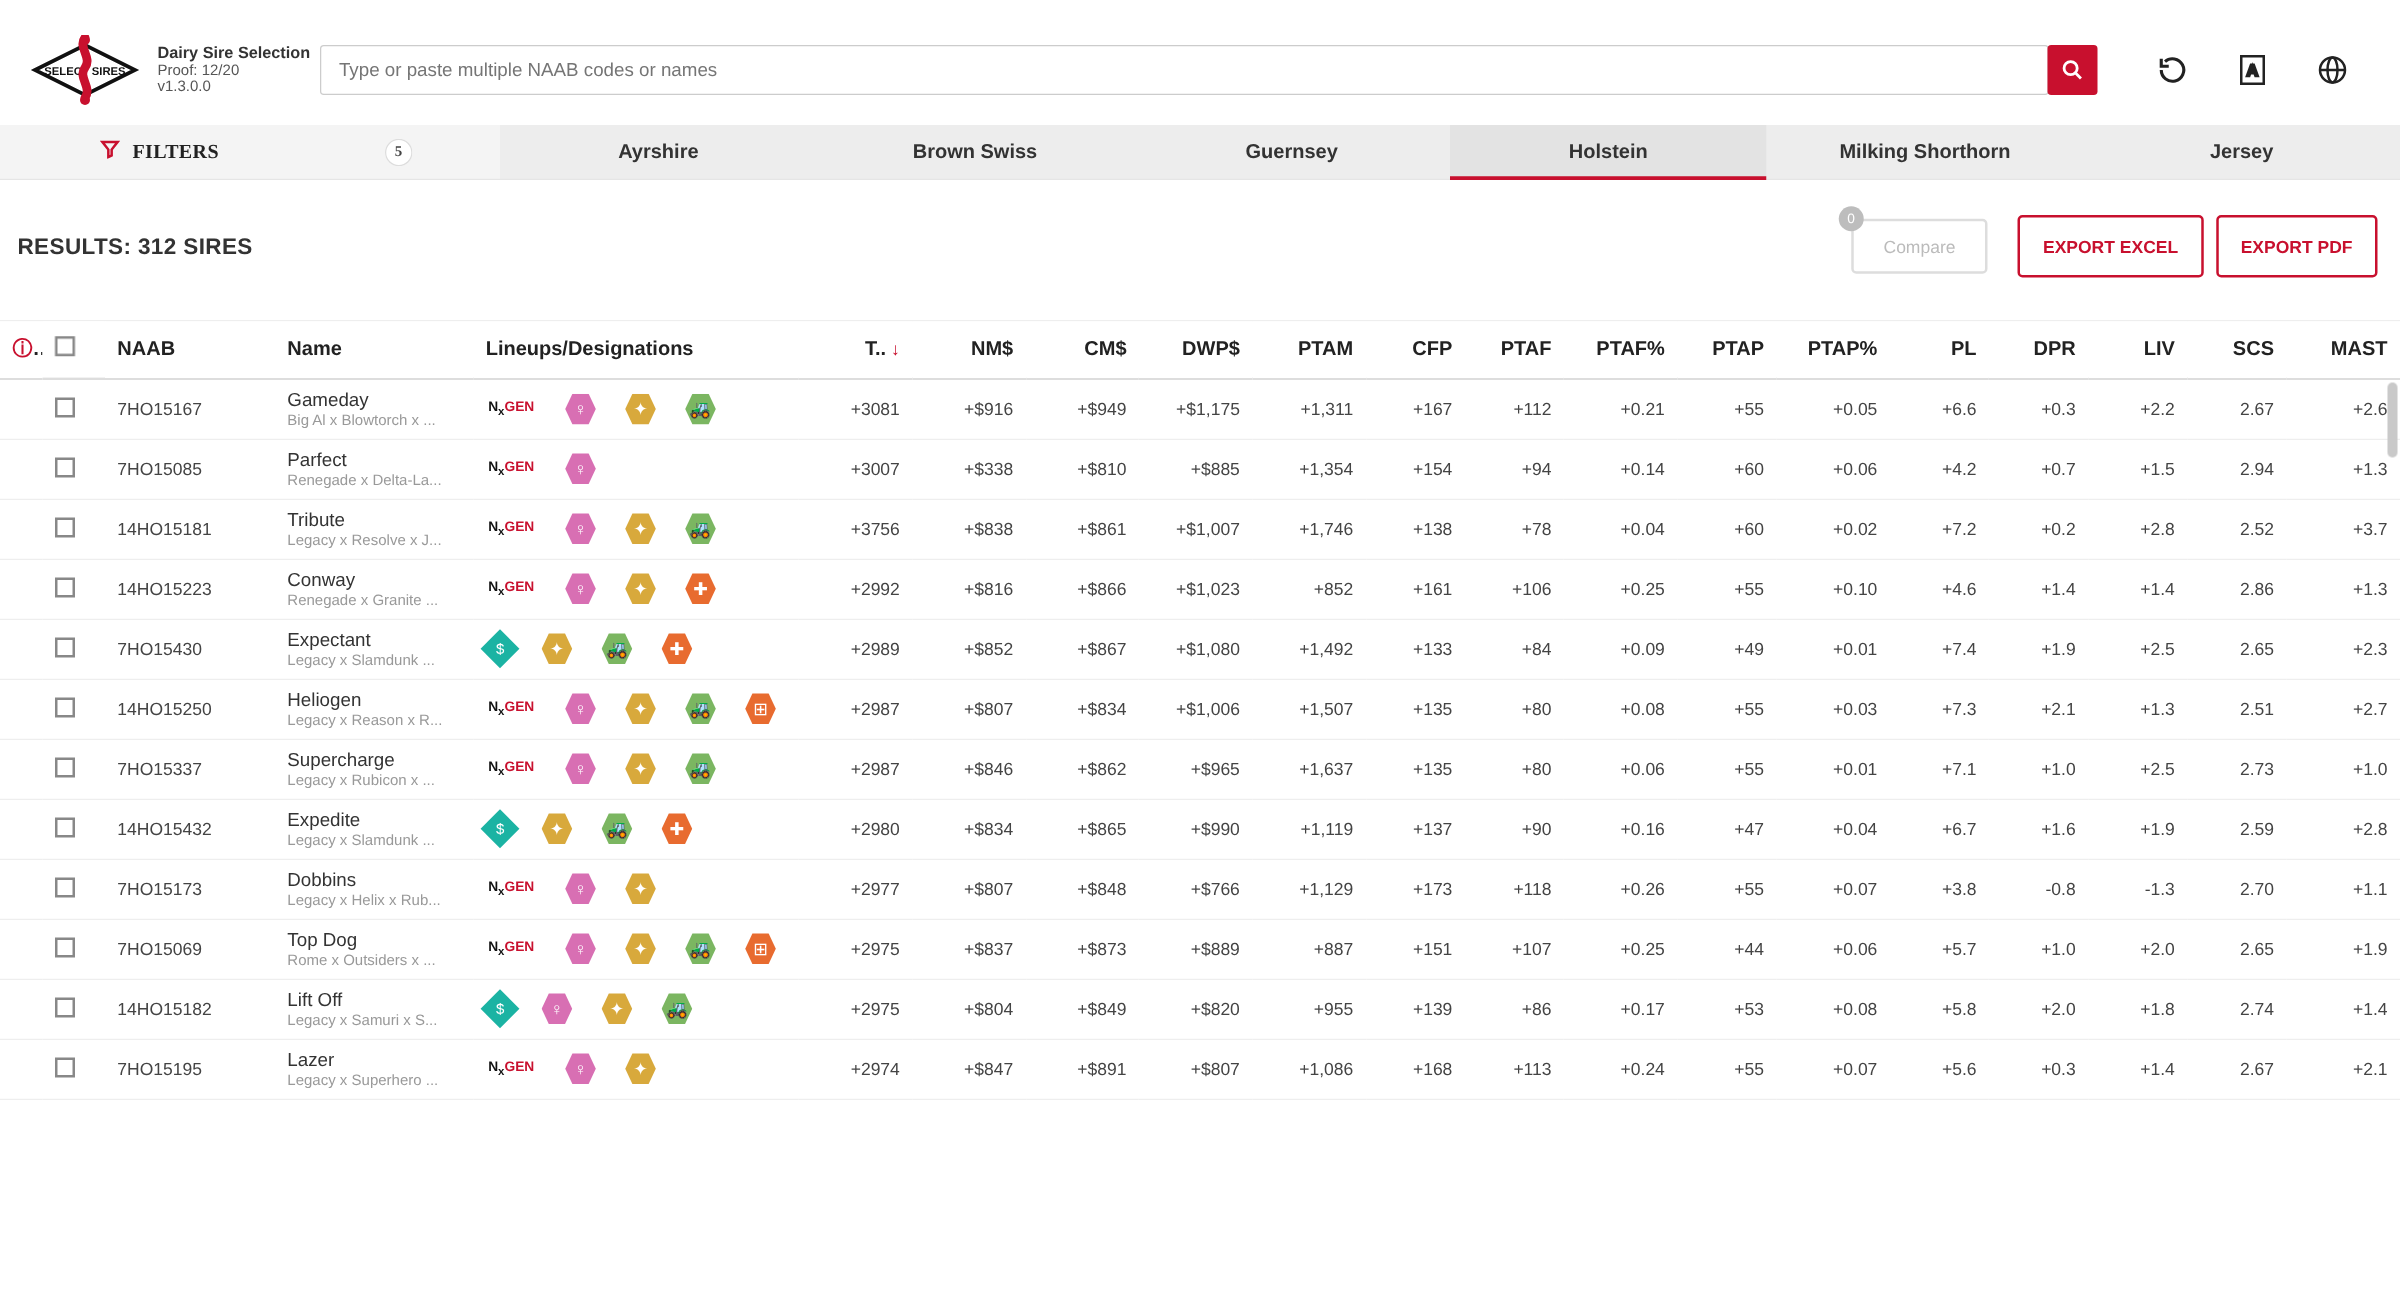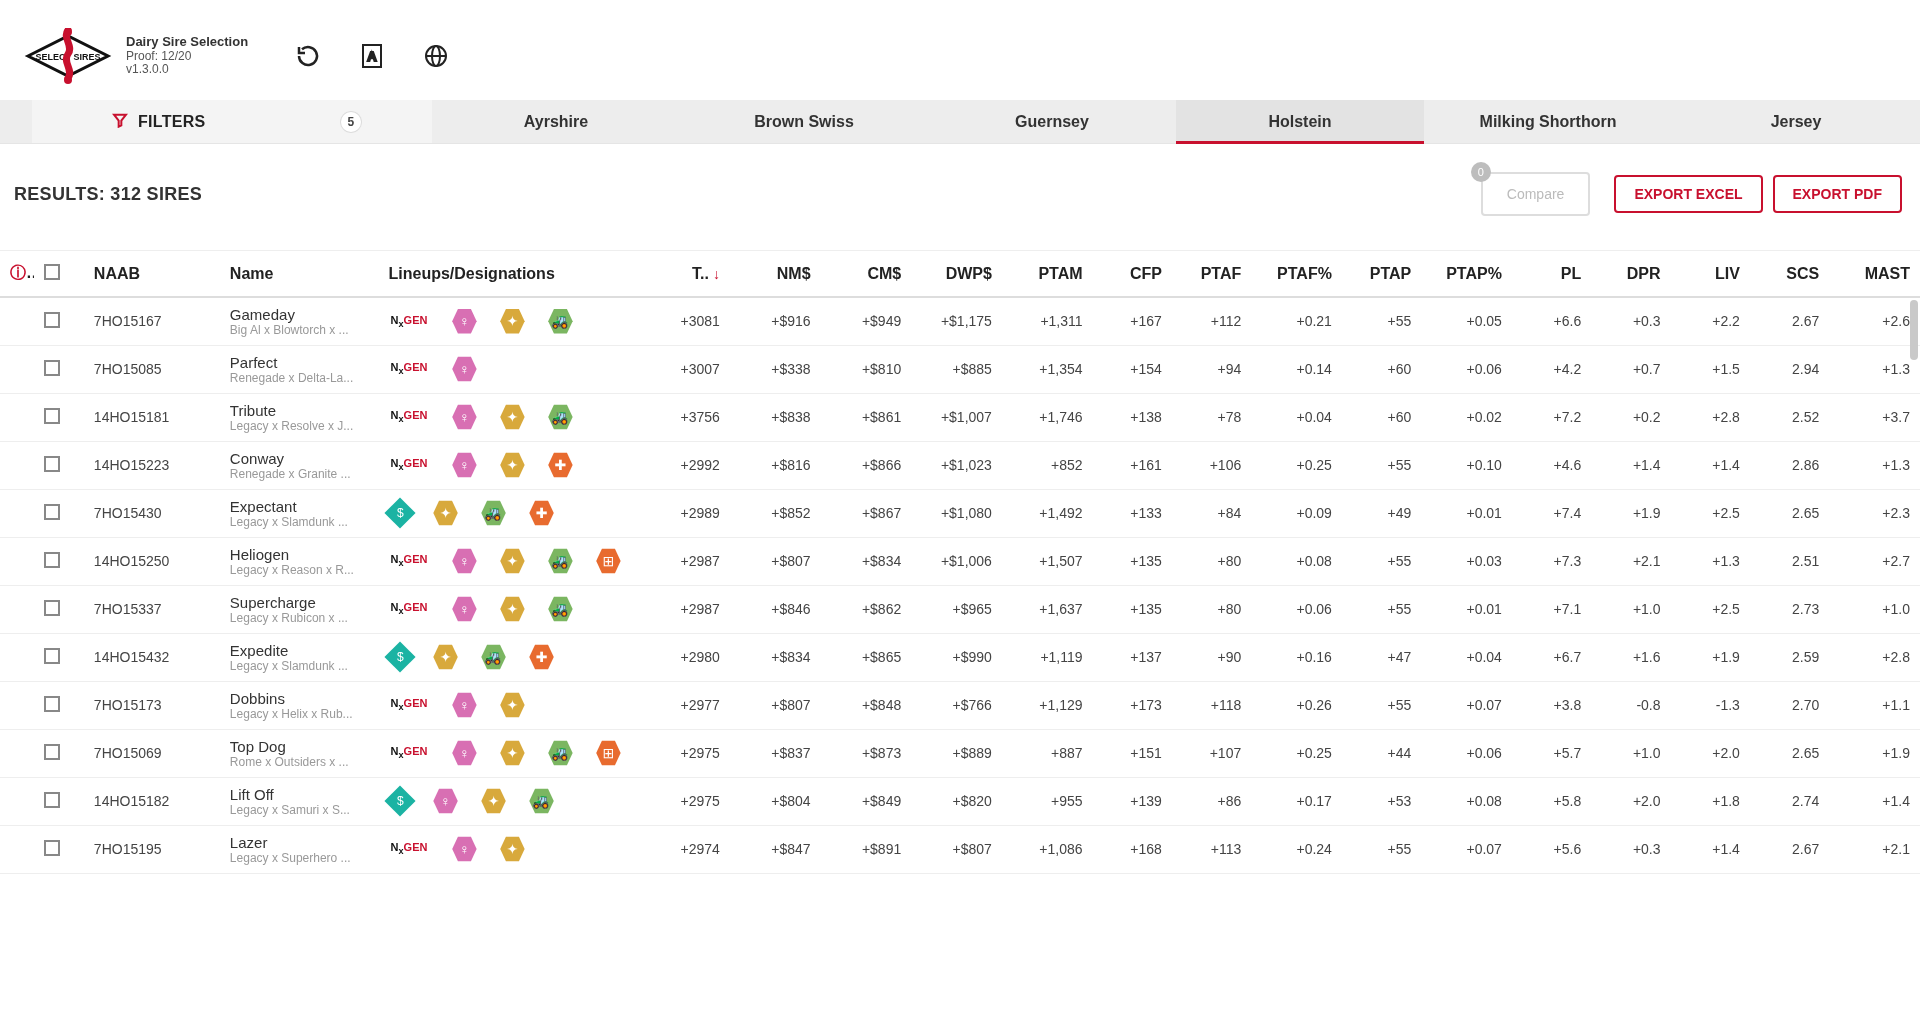--- a/index.html
+++ b/index.html
@@ -13,36 +13,36 @@
   .app-title-block { line-height:1.15; font-size:12px; color:#555; }
   .app-title-block .app-name { font-weight:700; color:#333; font-size:13px;}
   .search-wrap { flex:1; display:flex; }
   .search-input { flex:1; height:40px; border:1px solid #ccc; border-radius:3px; padding:0 14px; font-size:15px; color:#555; }
   .search-btn  { width:40px; height:40px; background:#c8102e; border:none; border-radius:3px; display:flex;align-items:center;justify-content:center; margin-left:-1px; cursor:pointer;}
   .header-icons { display:flex; gap:40px; margin-left:40px; margin-right:24px; align-items:center; }
   .header-icons .hicon { width:24px; height:24px; display:flex;align-items:center;justify-content:center; cursor:pointer; color:#222;}
 
   
   .tabbar { display:flex; height:44px; background:#ededed; border-bottom:1px solid #e5e5e5; }
-  .filters-cell { width:400px; display:flex; align-items:center; padding-left:80px; font-family: Liberation Sans, sans-serif; font-weight:700; letter-spacing:.3px; font-size:16px; color:#222; gap:10px; background:#f4f4f4; position:relative;margin-left:32px;}
+  .filters-cell { width:400px; display:flex; align-items:center; padding-left:80px; font-family: Liberation Serif, serif; font-weight:700; letter-spacing:.3px; font-size:16px; color:#222; gap:10px; background:#f4f4f4; position:relative;}
   .filters-cell .filter-icon { color:#c8102e; }
   .filters-cell .badge { position:absolute; right:70px; background:#fff; border-radius:50%; width:22px;height:22px; font-size:12px; display:flex;align-items:center;justify-content:center; color:#444; box-shadow:0 0 0 1px #ddd inset;}
   .tabs { flex:1; display:flex; }
   .tab { flex:1; display:flex; align-items:center; justify-content:center; font-family:'Arial Narrow', Arial; font-weight:700; font-size:16px; color:#333; cursor:pointer; position:relative;}
   .tab.active { background:#e3e3e3; }
   .tab.active::after { content:""; position:absolute; left:0;right:0;bottom:-1px; height:3px; background:#c8102e;}
 
   
   .results-bar { display:flex; align-items:center; padding:28px 18px 20px 14px; }
   .results-bar .results-title { font-family:'Arial Narrow', Arial; font-weight:700; font-size:18px; letter-spacing:.3px; }
   .results-bar .spacer { flex:1;}
   .compare-wrap { position:relative; margin-right:14px;}
   .compare-btn { height:44px; border:2px solid #ddd; color:#bbb; background:#fff; padding:0 24px; font-size:14px; border-radius:4px; cursor:default;}
   .compare-wrap .count-badge{ position:absolute; top:-10px; left:-10px; background:#bdbdbd; color:#fff; width:20px;height:20px;border-radius:50%; font-size:11px; display:flex;align-items:center;justify-content:center;}
-  .export-btn { height:38px; border:2px solid #c8102e; color:#c8102e; background:#fff; padding:0 18px; font-size:14px; font-weight:600; border-radius:4px; cursor:pointer; margin-left:10px;}
+  .export-btn { height:50px; border:2px solid #c8102e; color:#c8102e; background:#fff; padding:0 18px; font-size:14px; font-weight:600; border-radius:4px; cursor:pointer; margin-left:10px;}
 
   
   .grid-wrap { position:relative; margin-top:14px; }
   .grid-scroll { overflow:auto; border-top:1px solid #eee; max-height: 630px;}
   table { border-collapse:collapse; width:100%; table-layout:fixed; }
   thead th { position:sticky; top:0; background:#fff; font-family:'Arial Narrow',Arial; font-weight:700; font-size:16px; text-align:right; padding:12px 10px; border-bottom:2px solid #ddd; color:#222; white-space:nowrap; overflow:hidden; text-overflow:ellipsis;}
   thead th.left { text-align:left; }
   tbody td { font-size:14px; padding:6px 10px; text-align:right; border-bottom:1px solid #eee; color:#444; height:48px; white-space:nowrap;}
   tbody td.left { text-align:left;}
 
@@ -91,20 +91,29 @@
         <circle cx="50" cy="52" r="4" fill="#c8102e"></circle>
       </svg>
     </div>
     <div class="app-title-block">
       <div class="app-name">Dairy Sire Selection</div>
       <div>Proof: 12/20</div>
       <div>v1.3.0.0</div>
     </div>
   </div>
 
+  <div class="search-wrap">
+    <input class="search-input" placeholder="Type or paste multiple NAAB codes or names" style="">
+    <button class="search-btn">
+      <svg width="18" height="18" viewBox="0 0 24 24" fill="none" stroke="#fff" stroke-width="3">
+          <circle cx="10" cy="10" r="7"></circle>
+          <line x1="15" y1="15" x2="21" y2="21"></line>
+        </svg>
+    </button>
+  </div>
 
   <div class="header-icons">
     <span class="hicon">
       <svg width="26" height="26" viewBox="0 0 24 24" fill="none" stroke="#222" stroke-width="2.5">
           <path d="M3 12a9 9 0 1 0 3-6.7"></path>
           <polyline points="3 3 3 9 9 9"></polyline>
         </svg>
     </span>
     <span class="hicon">
       <svg width="24" height="26" viewBox="0 0 24 26" fill="none" stroke="#222" stroke-width="2">

